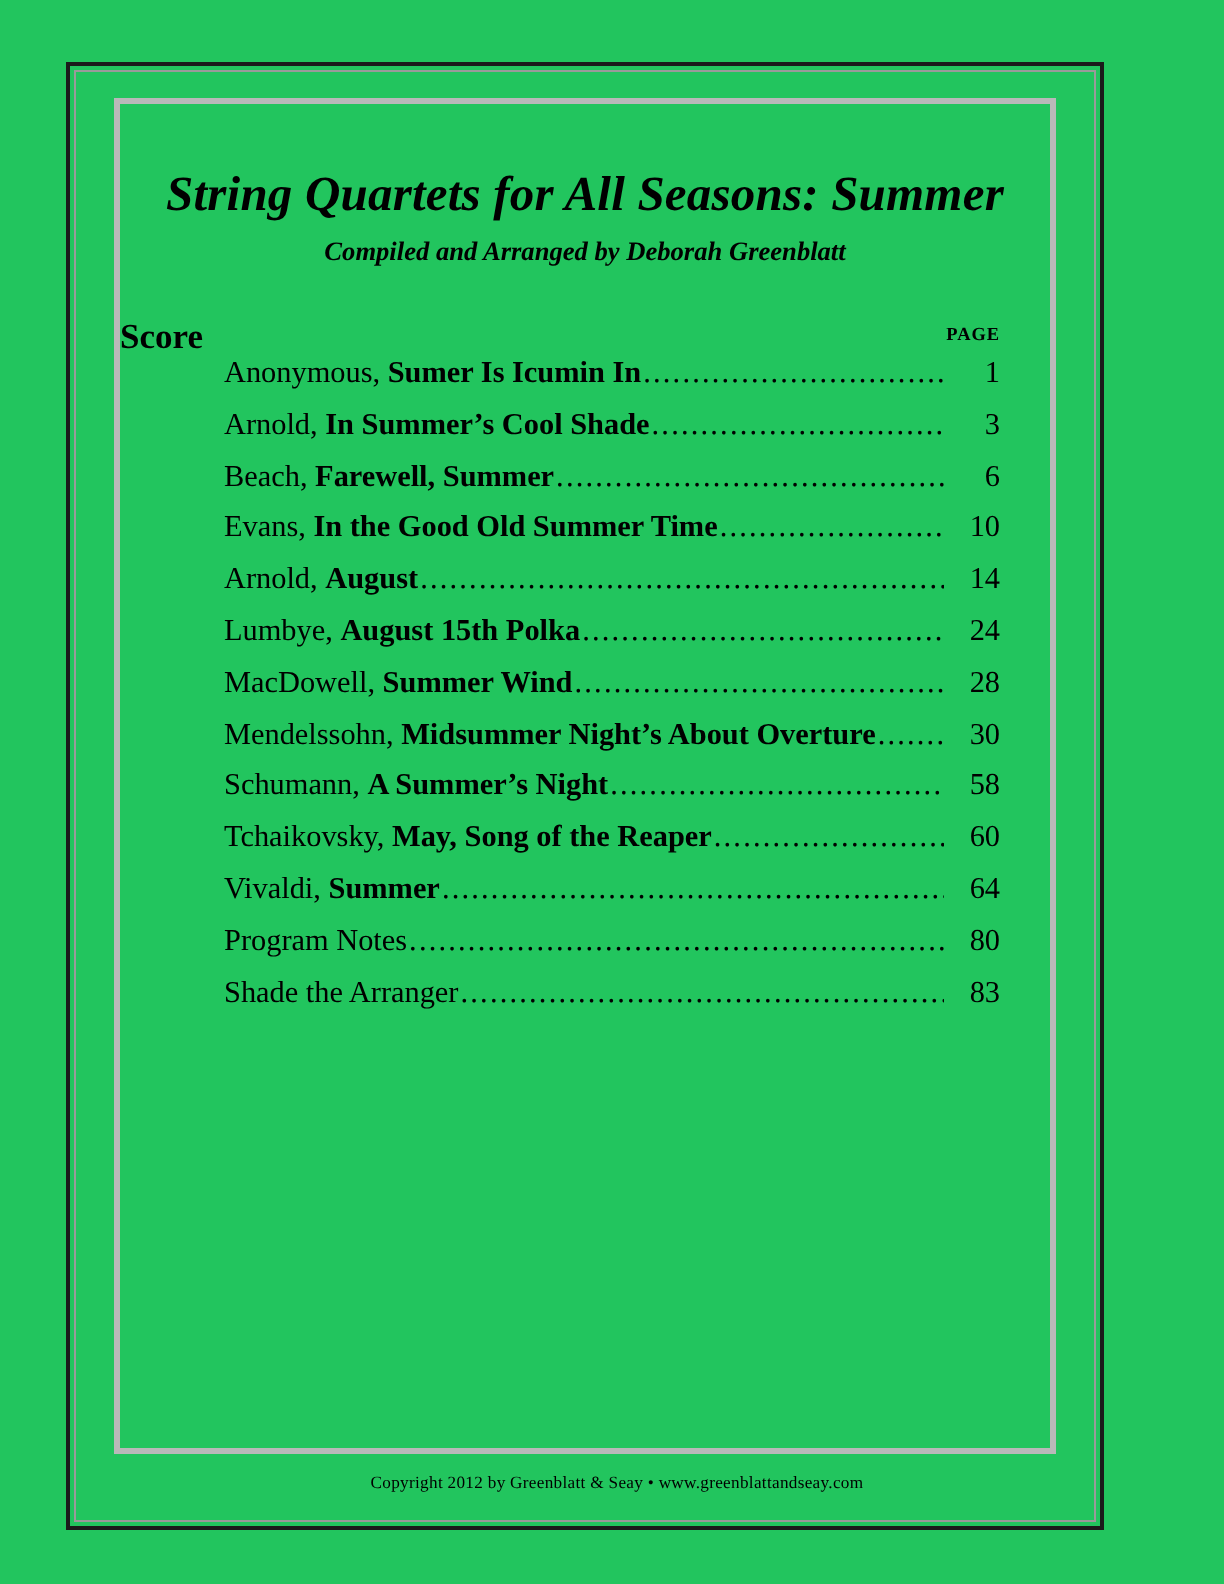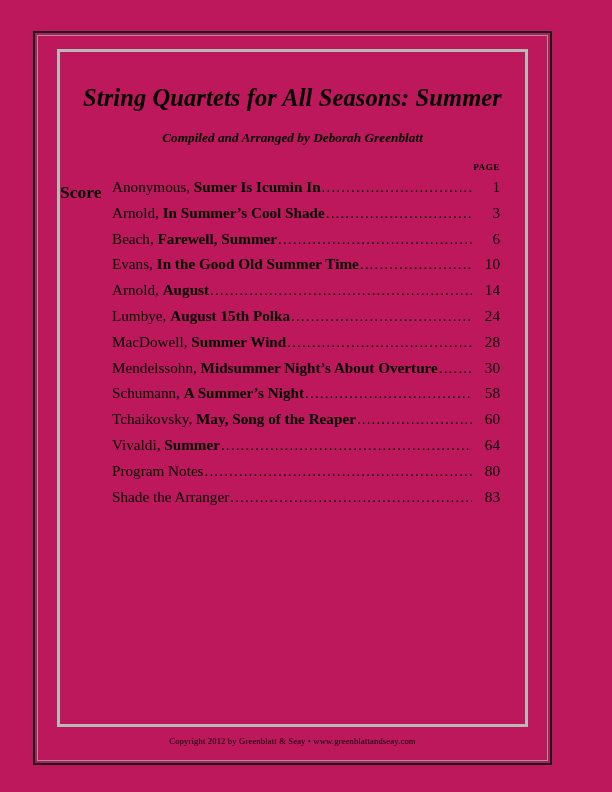--- a/index.html
+++ b/index.html
@@ -14,21 +14,21 @@
     color: #000000;
     overflow: hidden;
   }
 
   
   .page {
     position: absolute;
     left: 0; top: 0;
     width: 612px;
     height: 792px;
-    background: #be185d;
+    background: #22c55e;
   }
 
   
   .frame-outer {
     position: absolute;
     left: 33px;
     top: 31px;
     width: 519px;
     height: 734px;
     border: 2px solid #1b1b1b;
@@ -73,21 +73,21 @@
     padding-top: 33px;
     text-align: center;
     font-size: 24.5px;
     font-weight: bold;
     font-style: italic;
     letter-spacing: 0.1px;
     line-height: 1.1;
   }
 
   .subtitle {
-    margin: 12px;
+    margin: 0;
     padding-top: 6px;
     text-align: center;
     font-size: 13.3px;
     font-weight: bold;
     font-style: italic;
   }
 
   .section-heading {
     margin: 0;
     padding-top: 24px;
@@ -155,20 +155,21 @@
 
   
   .footer {
     position: absolute;
     left: 37px;
     top: 736px;
     width: 511px;
     text-align: center;
     font-size: 8.6px;
     letter-spacing: 0.15px;
+    padding-left: 16px;
   }
 </style>
 </head>
 <body>
 
 <div class="page">
 
   <div class="frame-outer"></div>
   <div class="frame-outer-inner"></div>
   <div class="frame-inner"></div>

